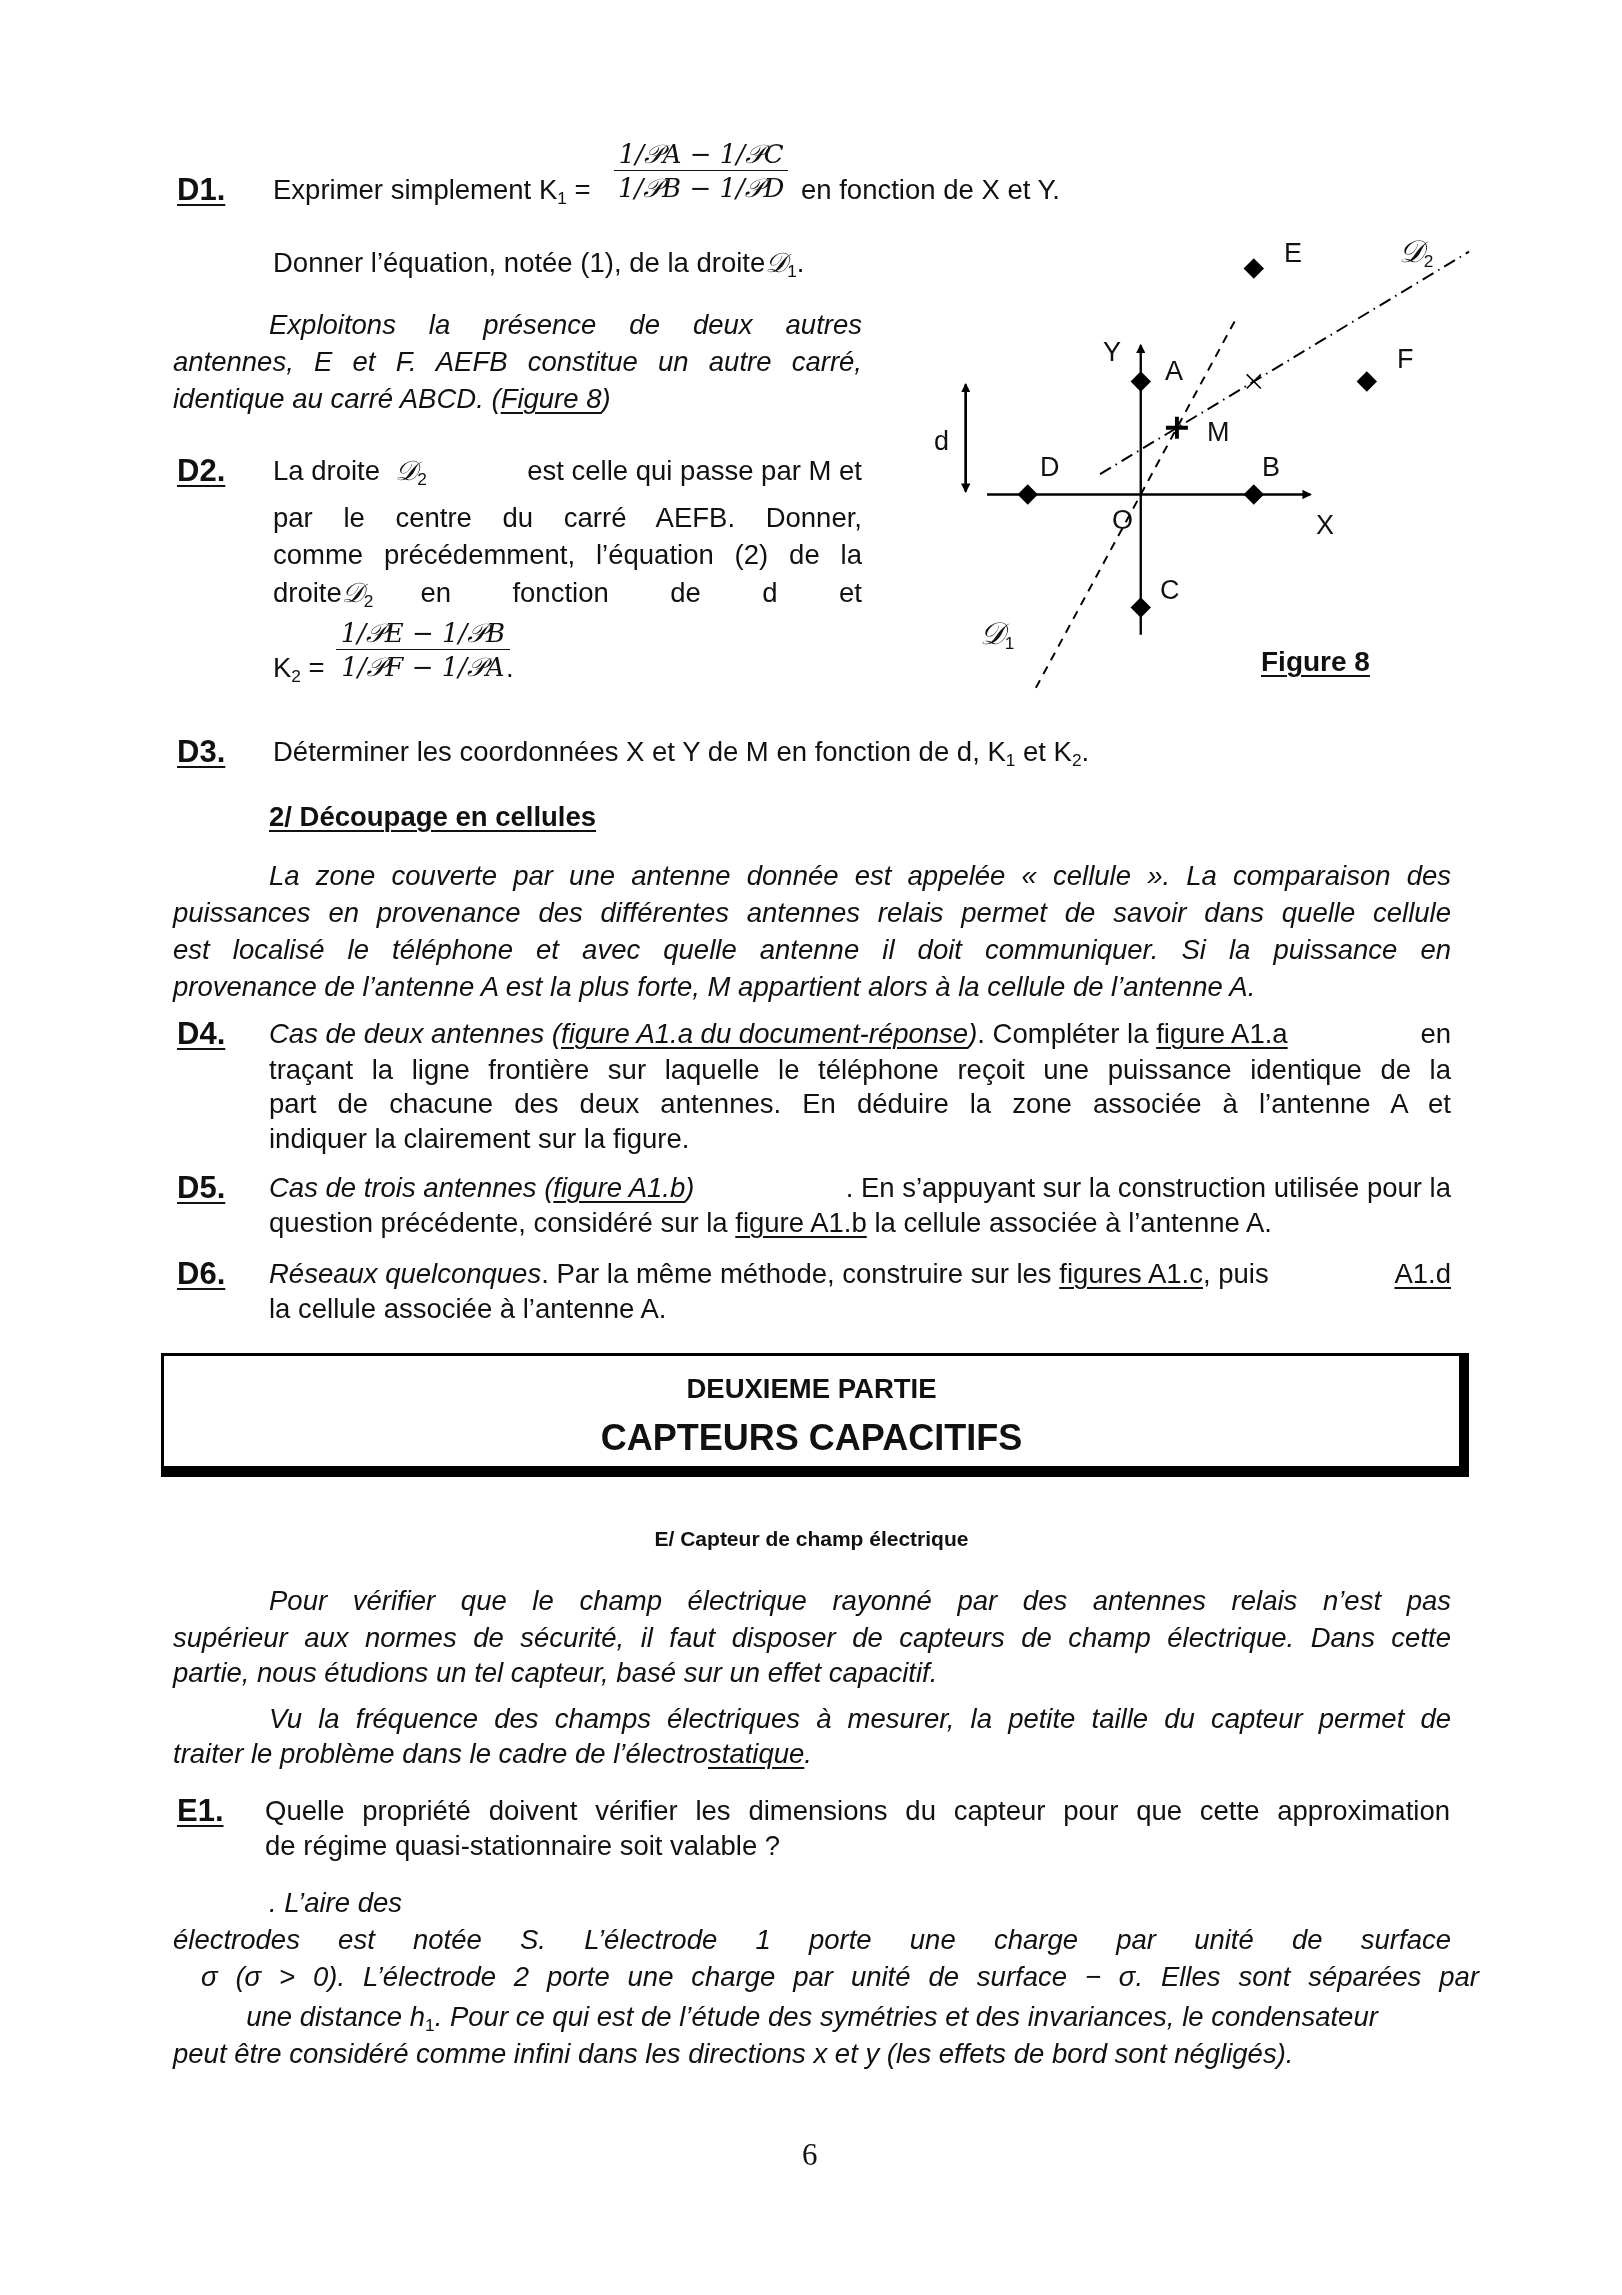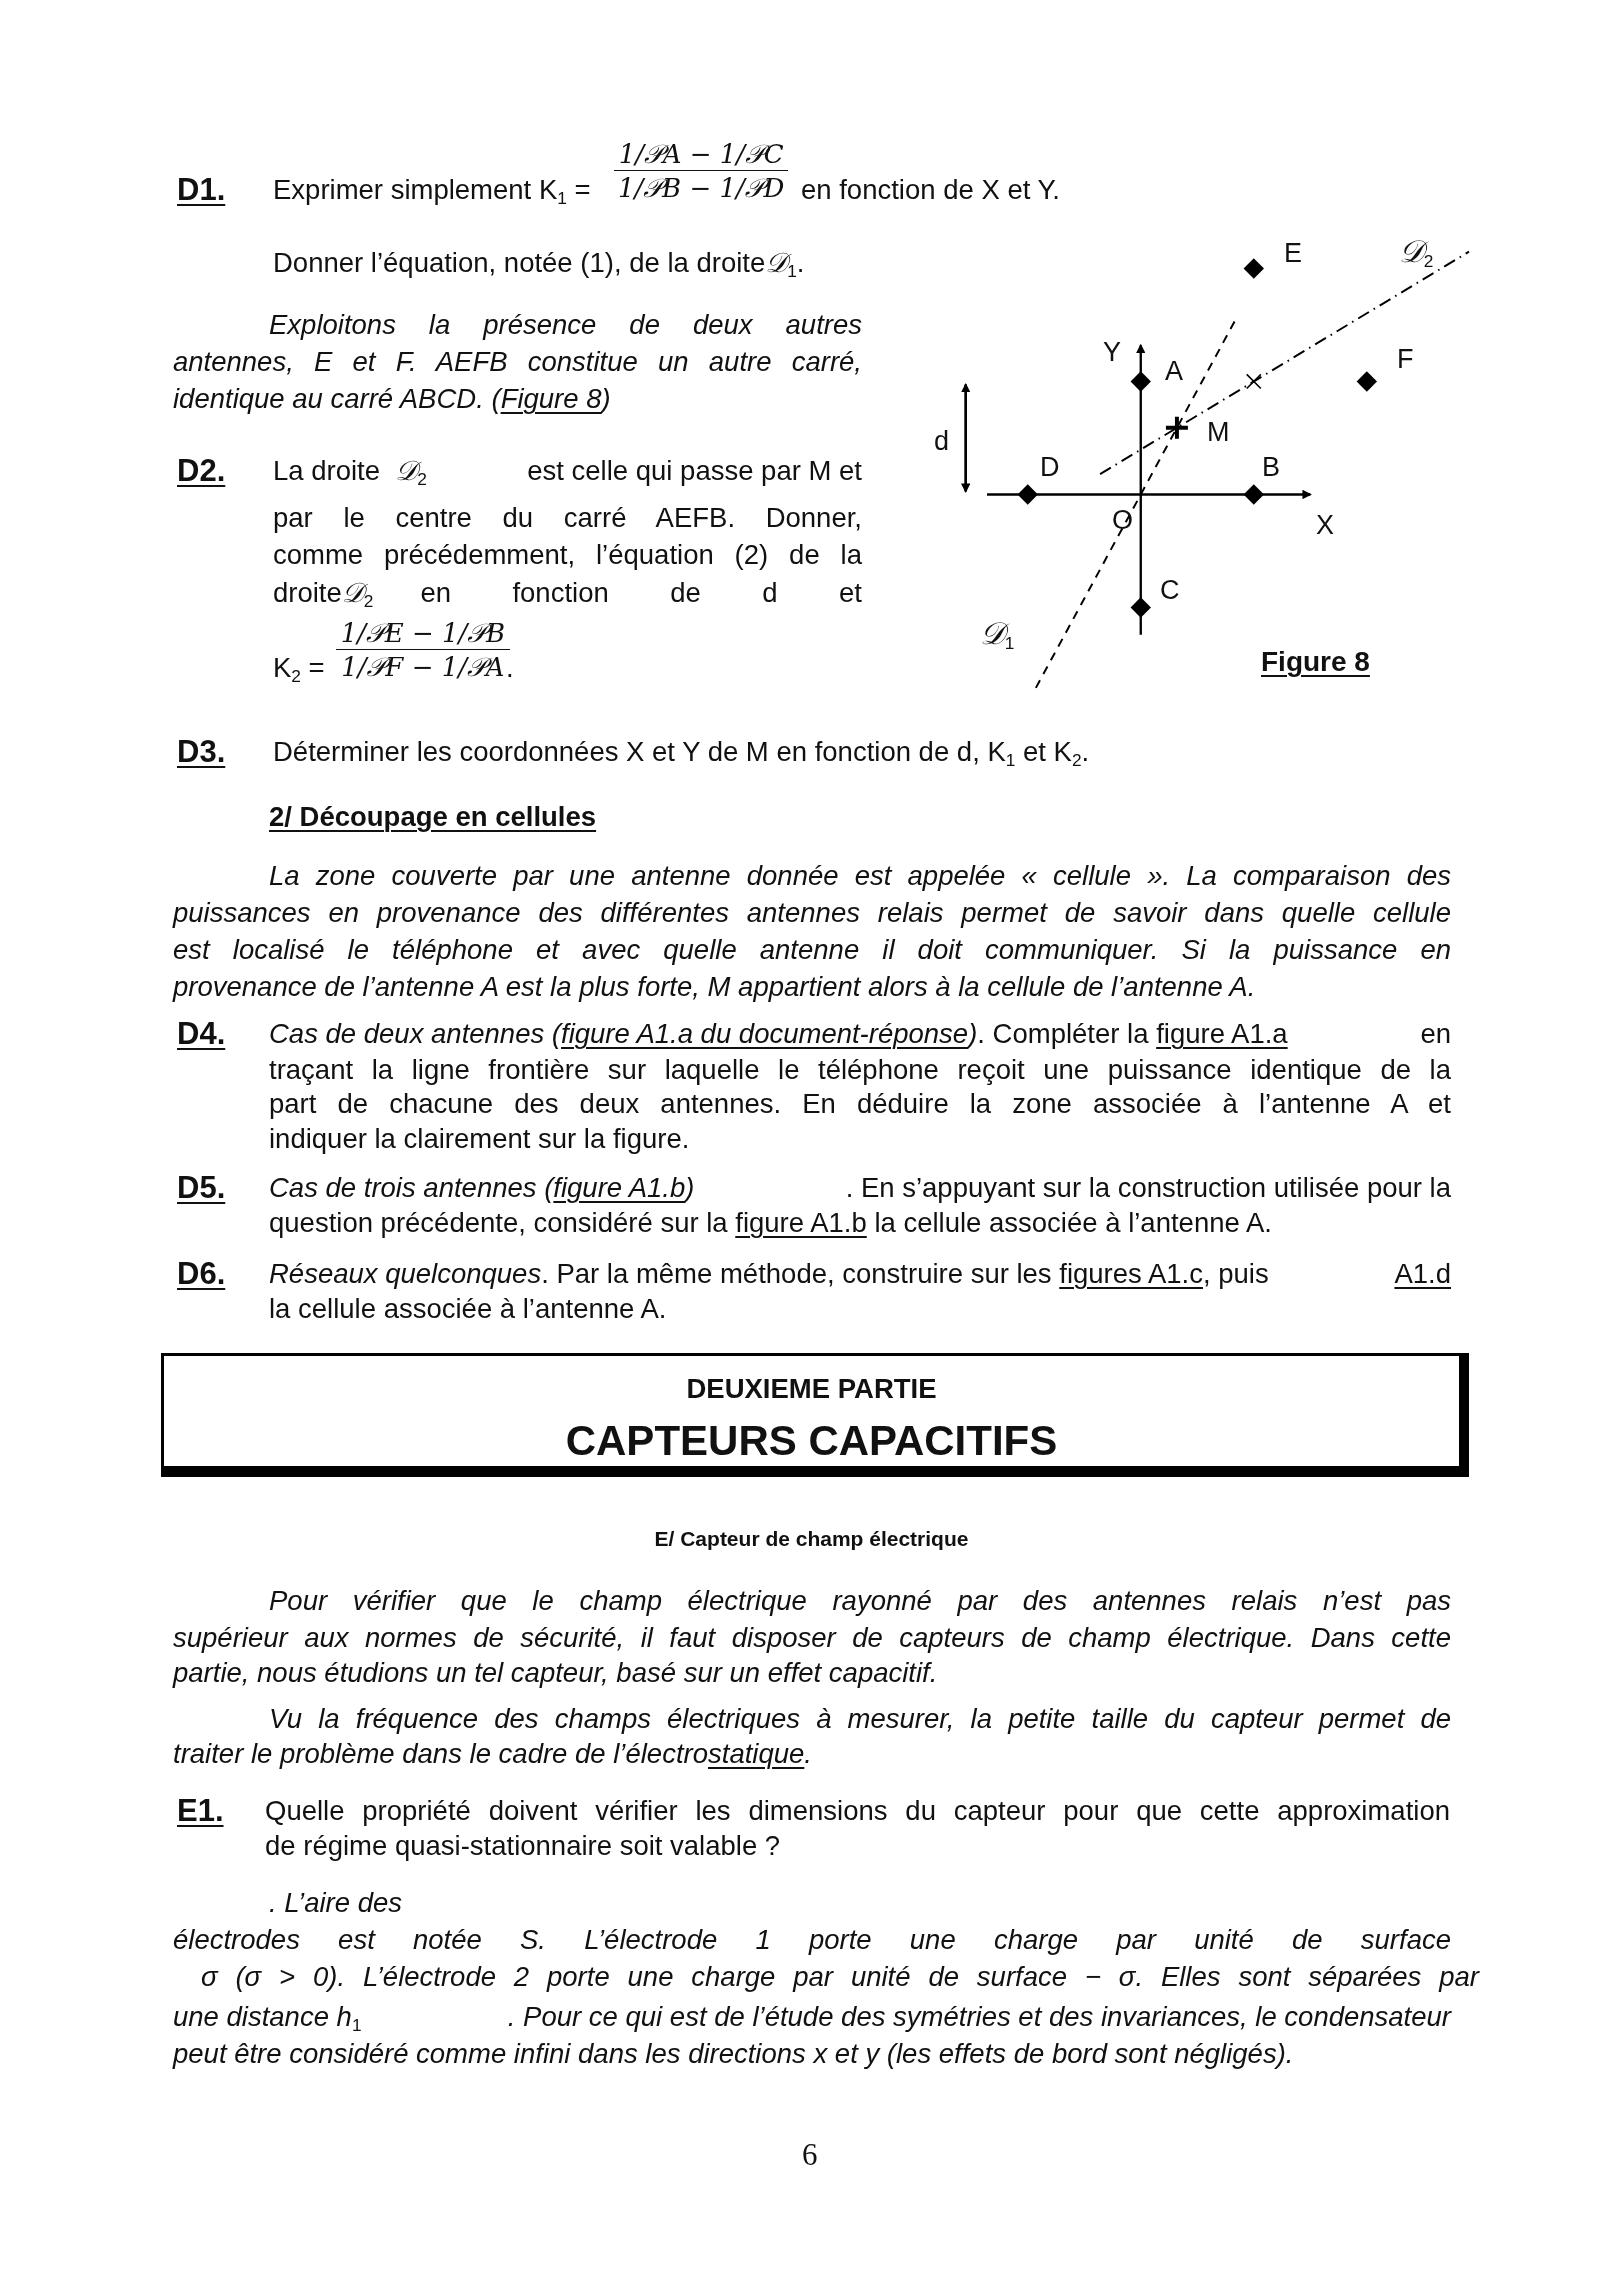--- a/index.html
+++ b/index.html
@@ -106,21 +106,21 @@
 
 <div class="lbl" style="left:177px; top:1258px;">D6.</div>
 <div class="ln" style="left:269px; top:1258px; width:1182px; display:flex; justify-content:space-between;">
   <span><span class="it">Réseaux quelconques</span><span>. Par la même méthode, construire sur les </span><span class="u">figures A1.c</span><span>, puis </span></span>
   <span class="u">A1.d</span>
 </div>
 <div class="ln" style="left:269px; top:1293px;">la cellule associée à l’antenne A.</div>
 
 <div class="box">
   <div class="ctr" style="top:17.3px; font-size:27.5px;">DEUXIEME PARTIE</div>
-  <div class="ctr" style="top:61px; font-size:42px;">CAPTEURS CAPACITIFS</div>
+  <div class="ctr" style="top:61px; font-size:36px;">CAPTEURS CAPACITIFS</div>
 </div>
 
 <div class="ln h2" style="left:0; width:1623px; text-align:center; top:1523px;">E/ Capteur de champ électrique</div>
 
 <div class="ln it jl" style="left:269px; top:1585px; width:1182px;">Pour vérifier que le champ électrique rayonné par des antennes relais n’est pas</div>
 <div class="ln it jl" style="left:173px; top:1622px; width:1278px;">supérieur aux normes de sécurité, il faut disposer de capteurs de champ électrique. Dans cette</div>
 <div class="ln it" style="left:173px; top:1657px;">partie, nous étudions un tel capteur, basé sur un effet capacitif.</div>
 
 <div class="ln it jl" style="left:269px; top:1703px; width:1182px;">Vu la fréquence des champs électriques à mesurer, la petite taille du capteur permet de</div>
 <div class="ln it" style="left:173px; top:1738px;">
@@ -129,21 +129,21 @@
 
 <div class="lbl" style="left:177px; top:1795px;">E1.</div>
 <div class="ln jl" style="left:265px; top:1795px; width:1185px;">Quelle propriété doivent vérifier les dimensions du capteur pour que cette approximation</div>
 <div class="ln" style="left:265px; top:1830px;">de régime quasi-stationnaire soit valable ?</div>
 
 <div class="ln it" style="left:269px; top:1887px; width:1182px; display:flex; justify-content:space-between;">
   <span>. L’aire des</span>
 </div>
 <div class="ln it jl" style="left:173px; top:1924px; width:1278px;">électrodes est notée S. L’électrode 1 porte une charge par unité de surface</div>
 <div class="ln it jl" style="left:173px; top:1961px; width:1278px;margin-left:28px;">σ (σ &gt; 0). L’électrode 2 porte une charge par unité de surface − σ. Elles sont séparées par</div>
-<div class="ln it" style="left:173px; top:2001px; width:1278px; display:flex; justify-content:space-between;">
+<div class="ln it" style="left:173px; top:2001px; width:1278px; display:flex; justify-content:center;">
   <span><span>une distance h</span><sub>1</sub></span>
   <span>. Pour ce qui est de l’étude des symétries et des invariances, le condensateur</span>
 </div>
 <div class="ln it" style="left:173px; top:2038px;">peut être considéré comme infini dans les directions x et y (les effets de bord sont négligés).</div>
 
 <div class="pagenum" style="left:802px; top:2137px;">6</div>
 
 <svg width="1623" height="2295" viewBox="0 0 2067 2924">
   <defs>
     <marker id="arr" markerWidth="12" markerHeight="12" refX="10" refY="6" orient="auto" markerUnits="userSpaceOnUse">

